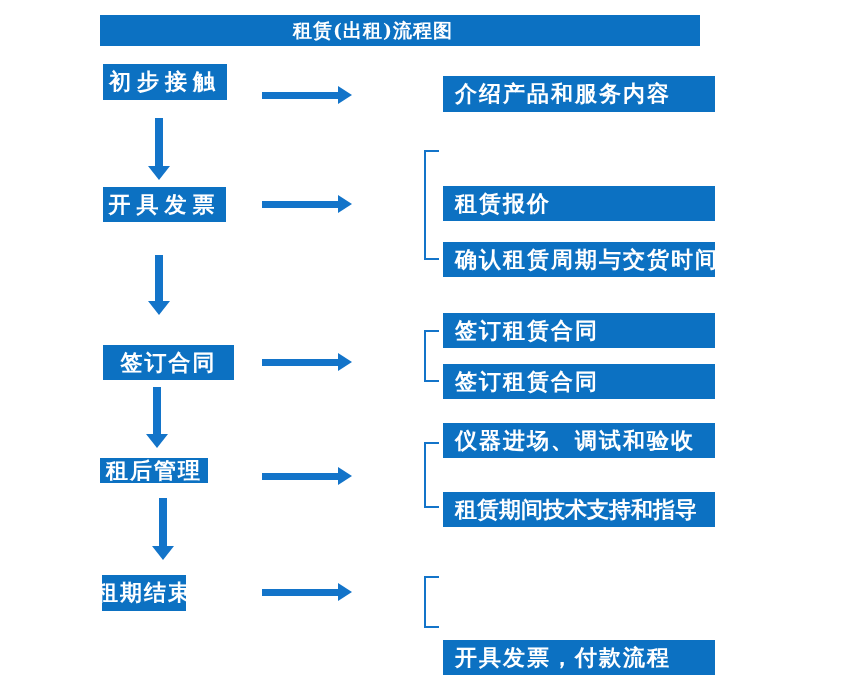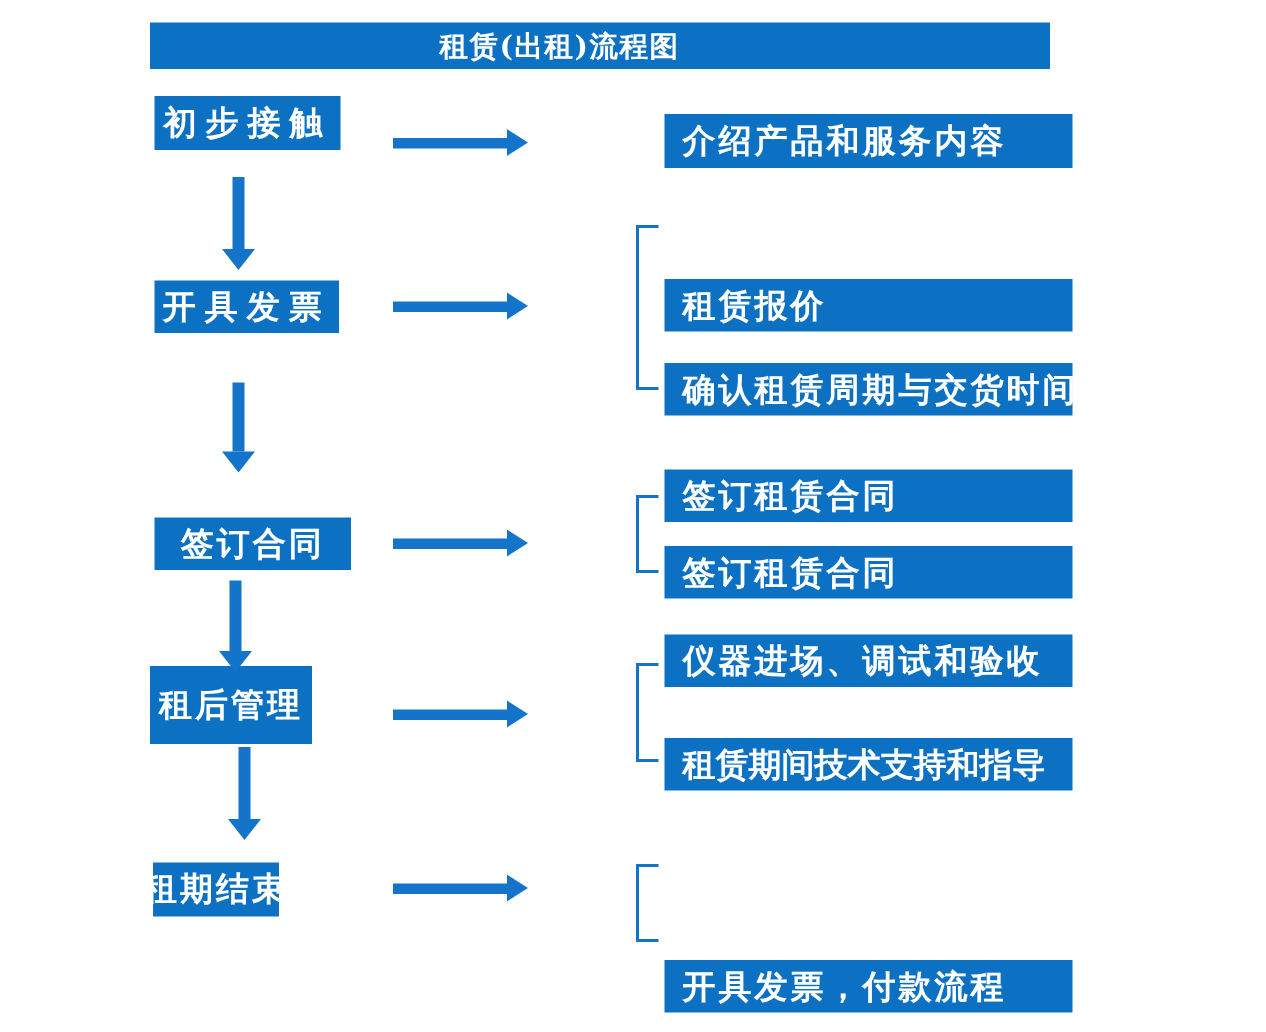--- a/index.html
+++ b/index.html
@@ -81,21 +81,21 @@
 
 <div class="canvas">
 
   <div class="title-bar">
     <span>租赁(出租)流程图</span>
   </div>
 
   <div class="step spaced" style="left:103px;top:64px;width:124px;height:36px">初步接触</div>
   <div class="step spaced" style="left:103px;top:187px;width:123px;height:35px">开具发票</div>
   <div class="step" style="left:103px;top:345px;width:131px;height:35px">签订合同</div>
-  <div class="step" style="left:100px;top:444px;width:108px;height:52px">租后管理</div>
+  <div class="step" style="left:100px;top:458px;width:108px;height:25px">租后管理</div>
   <div class="step" style="left:102px;top:575px;width:84px;height:36px">租期结束</div>
 
   <div class="v-arrow" style="left:148px;top:118px;height:62px">
     <span class="shaft"></span>
     <span class="head"></span>
   </div>
   <div class="v-arrow" style="left:148px;top:255px;height:60px">
     <span class="shaft"></span>
     <span class="head"></span>
   </div>

